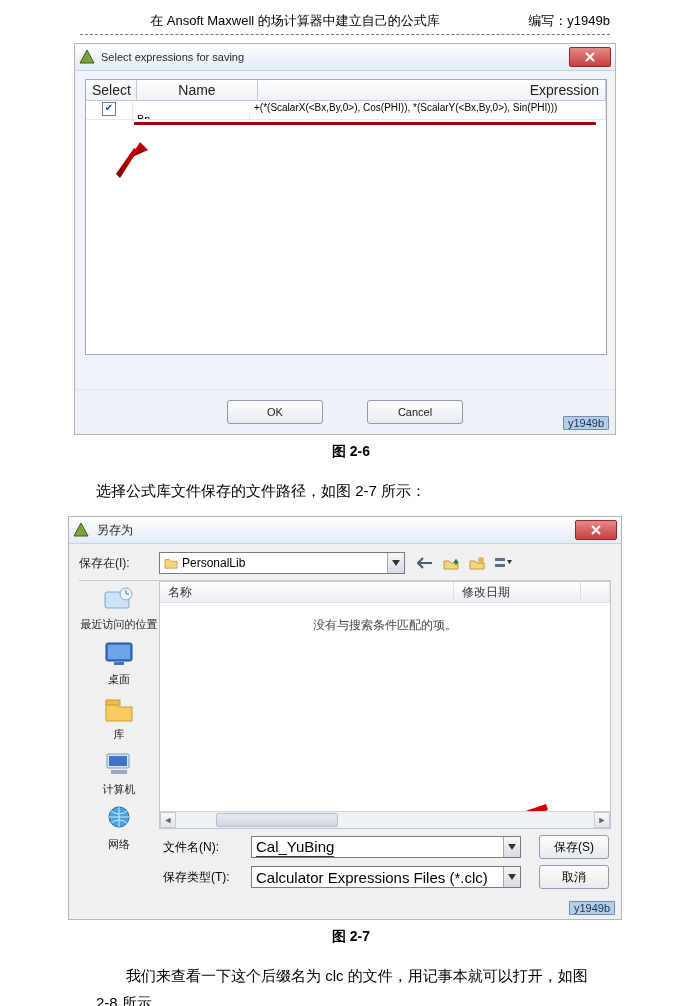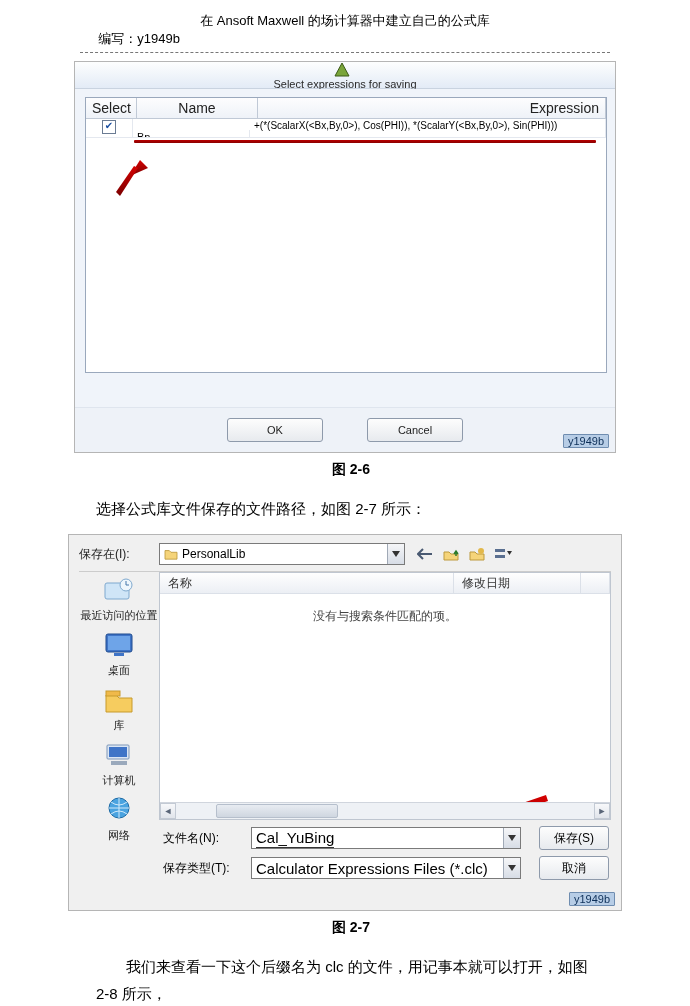--- a/index.html
+++ b/index.html
@@ -16,21 +16,20 @@
     min-height: 1006px;
     position: relative;
     box-sizing: border-box;
     padding: 12px 0 50px 0;
   }
   .header {
     display: flex;
     justify-content: space-between;
     padding: 0 80px;
     font-size: 13px;
-    flex-direction: column;
   }
   .header .left { flex: 1; text-align: center; }
   .header .right { width: 100px; text-align: right; }
   .hr-dashed {
     margin: 4px 80px 8px 80px;
     border: none;
     border-top: 1px dashed #777;
     height: 0;
   }
   .body-text {
@@ -57,21 +56,20 @@
     font-size: 11px;
     position: relative;
   }
   .titlebar {
     height: 26px;
     display: flex;
     align-items: center;
     background: linear-gradient(#fdfefe, #e3ebf6);
     border-bottom: 1px solid #c9d3e0;
     padding: 0 4px;
-    flex-direction: column;
   }
   .app-icon {
     width: 16px; height: 16px;
     margin-right: 6px;
     display: inline-flex;
     align-items: center; justify-content: center;
   }
   .app-icon svg { width: 16px; height: 16px; }
   .titlebar .title { flex: 1; color: #2a2a2a; }
   .close-btn {
@@ -423,20 +421,33 @@
       <div class="winbtn">Cancel</div>
     </div>
     <div class="watermark">y1949b</div>
   </div>
 
   <div class="figcap">图 2-6</div>
 
   <div class="body-text">选择公式库文件保存的文件路径，如图 2-7 所示：</div>
 
   <div class="dlg2">
+    <div class="titlebar2">
+      <span class="app-icon">
+        <svg viewBox="0 0 16 16">
+            <polygon points="8,1 15,14 1,14" fill="#7aa53a" stroke="#3b5a17" stroke-width="1"></polygon>
+          </svg>
+      </span>
+      <span class="title">另存为</span>
+      <div class="close-btn">
+        <svg width="10" height="10" viewBox="0 0 10 10">
+            <path d="M1 1 L9 9 M9 1 L1 9" stroke="#fff" stroke-width="2"></path>
+          </svg>
+      </div>
+    </div>
     <div class="dlg2-body">
       <div class="wm-faint">1CAE.COM</div>
 
       <div class="row">
         <div class="lbl">保存在(I):</div>
         <div class="combo">
           <svg class="folder-icon" viewBox="0 0 16 14">
             <path d="M1 3 h5 l2 2 h7 v8 h-14 z" fill="#f5d47a" stroke="#bd9a3e"></path>
             </svg>
           <span>PersonalLib</span>

